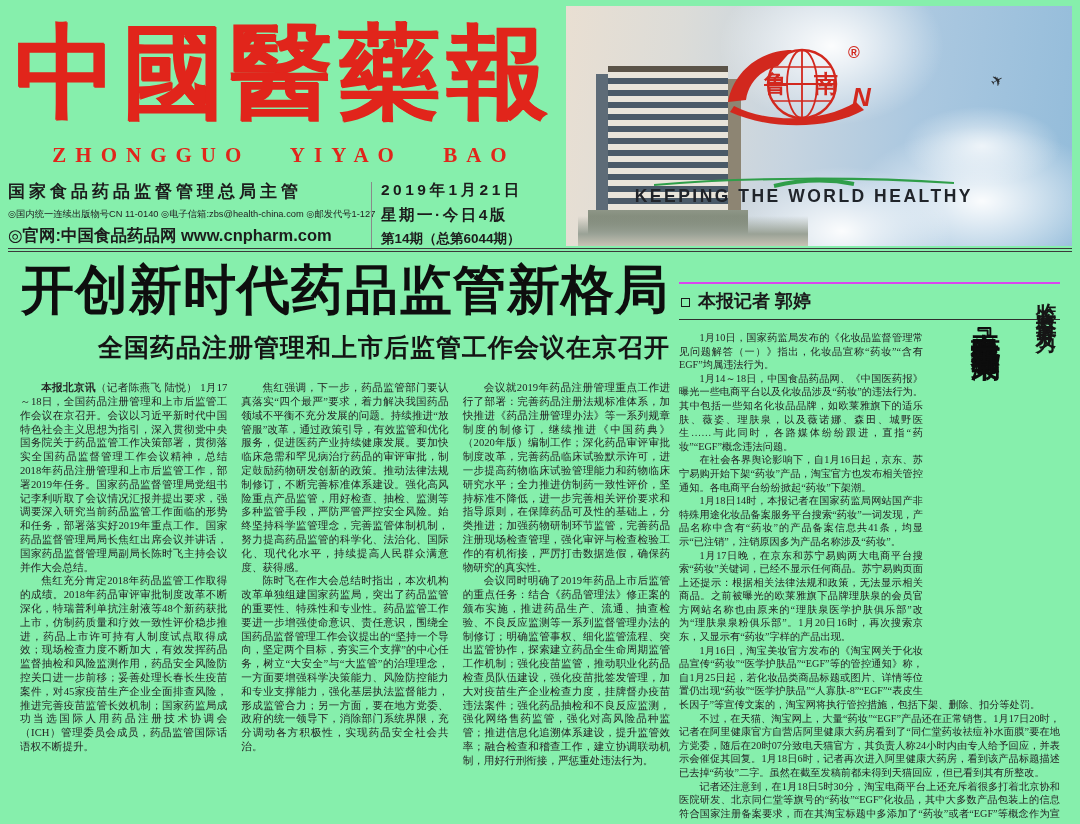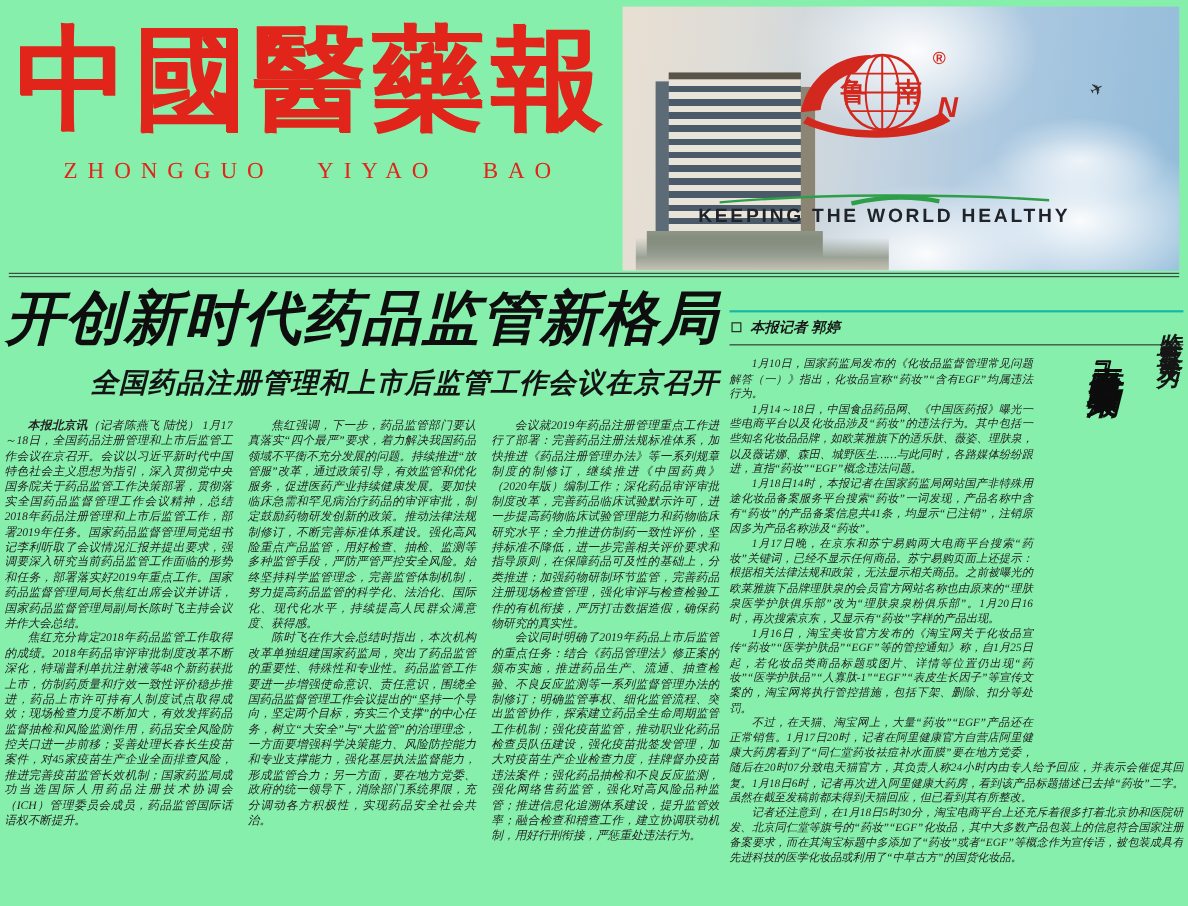--- a/index.html
+++ b/index.html
@@ -12,21 +12,21 @@
   
   .masthead { display:flex; padding:6px 8px 0 8px; height:248px; }
   .mast-left { width:552px; flex:none; }
   .paper-title {
     font-family:"Liberation Serif","DejaVu Serif",serif;
     font-weight:bold; color:#e1251b; font-size:102px; line-height:1.32;
     text-align:center; letter-spacing:6px; white-space:nowrap;
     text-shadow:1px 1px 0 #e1251b;
   }
   .pinyin {
-    color:#e1251b; font-weight:normal; font-size:21px; letter-spacing:9px;
+    color:#e1251b; font-weight:bold; font-size:21px; letter-spacing:9px;
     word-spacing:26px; text-align:center; margin-top:2px;
     font-family:"Liberation Serif","DejaVu Serif",serif;
   }
   .info-row { display:flex; margin-top:12px; }
   .pub-block { width:356px; flex:none; }
   .pub-supervisor { font-size:17px; font-weight:bold; letter-spacing:4px; white-space:nowrap;
     font-family:"Liberation Sans","DejaVu Sans",sans-serif; }
   .pub-codes { font-size:9.3px; margin-top:5px; white-space:nowrap; color:#222;
     font-family:"Liberation Sans","DejaVu Sans",sans-serif; }
   .pub-site { font-size:16.5px; font-weight:bold; margin-top:4px; white-space:nowrap;
@@ -69,21 +69,21 @@
   .green-swoosh { position:absolute; left:47%; top:168px; transform:translateX(-50%); }
   .slogan-en {
     position:absolute; left:47%; top:180px; transform:translateX(-50%);
     font-size:17.5px; font-weight:800; color:#20242a; letter-spacing:2.5px; white-space:nowrap;
     font-family:"Liberation Sans","DejaVu Sans",sans-serif;
   }
   .plane { position:absolute; right:68px; top:66px; font-size:15px; color:#2b2f33; transform:rotate(-28deg); }
   
   .header-rule { margin:0 8px; height:4px; border-top:1px solid #3a3a3a; border-bottom:1px solid #3a3a3a; }
   
-  main { display:flex; padding:0 4px; margin-top:9px;font-style:italic; }
+  main { display:flex; padding:0 20px; margin-top:9px; }
   .left-art { width:650px; flex:none; }
   .main-headline {
     font-family:"Liberation Sans","DejaVu Sans",sans-serif;
     font-size:53px; font-weight:900; letter-spacing:1px; white-space:nowrap;
     color:#0e0e0e; text-align:center; line-height:1.1;
   }
   .sub-headline {
     font-family:"Liberation Sans","DejaVu Sans",sans-serif;
     font-size:25px; font-weight:700; letter-spacing:1px; text-align:right;
     margin-top:12px; color:#141414; white-space:nowrap;
@@ -105,36 +105,49 @@
     display:block; font-size:21px; font-weight:600; letter-spacing:5px;
     color:#161616; margin-left:26px; padding-top:4px;
     font-family:"Liberation Serif","DejaVu Serif",serif;
   }
   .vhead {
     display:block; font-size:29px; font-weight:900; letter-spacing:1.5px;
     padding-top:28px; color:#0d0d0d;
     font-family:"Liberation Serif","DejaVu Serif",serif;
   }
   .byline-box {
-    border-top:2px solid #14b8a6; border-bottom:1px solid #2e2e2e;
-    padding:5px 2px 6px 2px; font-size:13px; font-weight:bold;
+    border-top:2px solid #d946ef; border-bottom:1px solid #2e2e2e;
+    padding:5px 2px 6px 2px; font-size:18px; font-weight:bold;
     font-family:"Liberation Sans","DejaVu Sans",sans-serif; color:#1a1a1a;
   }
   .byline-box .sq { display:inline-block; width:9px; height:9px; border:1.3px solid #1a1a1a; margin-right:8px; }
   .rbody { margin-top:11px; font-size:10.2px; line-height:13.6px; text-align:justify; color:#242424; }
 </style>
 </head>
 <body>
 
 <div class="page">
 
   <header class="masthead">
     <div class="mast-left">
       <div class="paper-title">中國醫藥報</div>
       <div class="pinyin">ZHONGGUO YIYAO BAO</div>
+      <div class="info-row">
+        <div class="pub-block">
+          <div class="pub-supervisor">国家食品药品监督管理总局主管</div>
+          <div class="pub-codes">◎国内统一连续出版物号CN 11-0140 ◎电子信箱:zbs@health-china.com ◎邮发代号1-127</div>
+          <div class="pub-site">◎官网:中国食品药品网 www.cnpharm.com</div>
+        </div>
+        <div class="v-divider"></div>
+        <div class="date-block">
+          <div class="date-line1">2019年1月21日</div>
+          <div class="date-line2">星期一·今日4版</div>
+          <div class="date-line3">第14期（总第6044期）</div>
+        </div>
+      </div>
     </div>
 
     <div class="ad">
       <div class="haze"></div>
       <div class="cloud c1"></div>
       <div class="cloud c2"></div>
       <div class="cloud c3"></div>
       <div class="building">
         <div class="tower"></div>
         <div class="ground"></div>
@@ -189,22 +202,23 @@
       <div class="vhead-block">
         <span class="kicker">监管监督齐发力</span>
         <span class="vhead">电商平台掀起『药妆』下架潮</span>
       </div>
       <div class="byline-box">
         <span class="sq"></span><span>本报记者 郭婷</span>
       </div>
       <div class="rbody">
           <p>1月10日，国家药监局发布的《化妆品监督管理常见问题解答（一）》指出，化妆品宣称“药妆”“含有EGF”均属违法行为。</p>
           <p>1月14～18日，中国食品药品网、《中国医药报》曝光一些电商平台以及化妆品涉及“药妆”的违法行为。其中包括一些知名化妆品品牌，如欧莱雅旗下的适乐肤、薇姿、理肤泉，以及薇诺娜、森田、城野医生……与此同时，各路媒体纷纷跟进，直指“药妆”“EGF”概念违法问题。</p>
+          <p>在社会各界舆论影响下，自1月16日起，京东、苏宁易购开始下架“药妆”产品，淘宝官方也发布相关管控通知。各电商平台纷纷掀起“药妆”下架潮。</p>
           <p>1月18日14时，本报记者在国家药监局网站国产非特殊用途化妆品备案服务平台搜索“药妆”一词发现，产品名称中含有“药妆”的产品备案信息共41条，均显示“已注销”，注销原因多为产品名称涉及“药妆”。</p>
           <p>1月17日晚，在京东和苏宁易购两大电商平台搜索“药妆”关键词，已经不显示任何商品。苏宁易购页面上还提示：根据相关法律法规和政策，无法显示相关商品。之前被曝光的欧莱雅旗下品牌理肤泉的会员官方网站名称也由原来的“理肤泉医学护肤俱乐部”改为“理肤泉泉粉俱乐部”。1月20日16时，再次搜索京东，又显示有“药妆”字样的产品出现。</p>
-          <p>1月16日，淘宝美妆官方发布的《淘宝网关于化妆品宣传“药妆”“医学护肤品”“EGF”等的管控通知》称，自1月25日起，若化妆品类商品标题或图片、详情等位置仍出现“药妆”“医学护肤品”“人寡肽-1”“EGF”“表皮生长因子”等宣传文案的，淘宝网将执行管控措施，包括下架、删除、扣分等处罚。</p>
+          <p>1月16日，淘宝美妆官方发布的《淘宝网关于化妆品宣传“药妆”“医学护肤品”“EGF”等的管控通知》称，自1月25日起，若化妆品类商品标题或图片、详情等位置仍出现“药妆”“医学护肤品”“人寡肽-8”“EGF”“表皮生长因子”等宣传文案的，淘宝网将执行管控措施，包括下架、删除、扣分等处罚。</p>
           <p>不过，在天猫、淘宝网上，大量“药妆”“EGF”产品还在正常销售。1月17日20时，记者在阿里健康官方自营店阿里健康大药房看到了“同仁堂药妆祛痘补水面膜”要在地方党委，随后在20时07分致电天猫官方，其负责人称24小时内由专人给予回应，并表示会催促其回复。1月18日6时，记者再次进入阿里健康大药房，看到该产品标题描述已去掉“药妆”二字。虽然在截至发稿前都未得到天猫回应，但已看到其有所整改。</p>
           <p>记者还注意到，在1月18日5时30分，淘宝电商平台上还充斥着很多打着北京协和医院研发、北京同仁堂等旗号的“药妆”“EGF”化妆品，其中大多数产品包装上的信息符合国家注册备案要求，而在其淘宝标题中多添加了“药妆”或者“EGF”等概念作为宣传语，被包装成具有先进科技的医学化妆品或利用了“中草古方”的国货化妆品。</p>
         </div>
     </article>
 
   </main>
 </div>
 
 </body></html>

